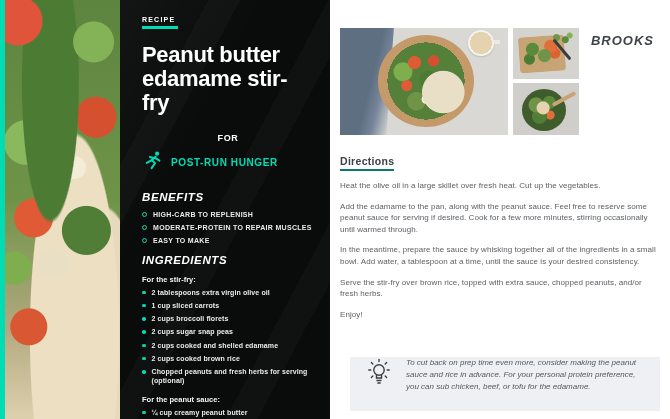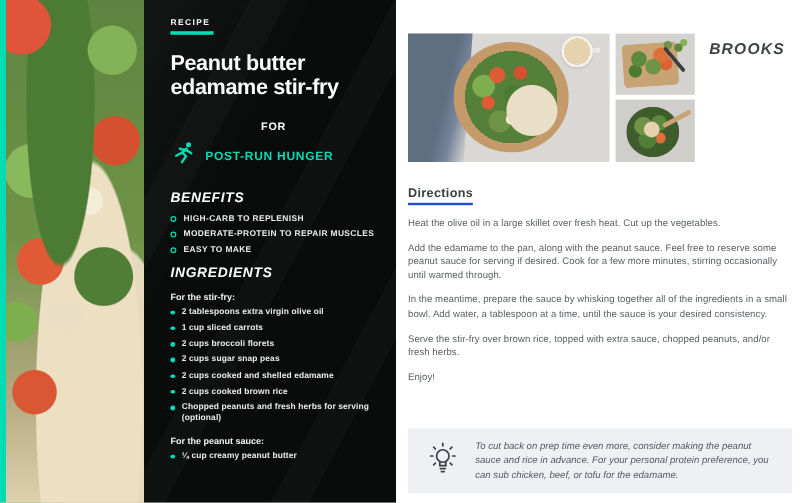--- a/index.html
+++ b/index.html
@@ -32,21 +32,21 @@
   
   .dark-panel { position: relative; width: 210px; height: 419px; flex: none; color: #fff;
     background:
       linear-gradient(118deg, rgba(255,255,255,0.04) 0%, transparent 34%),
       repeating-linear-gradient(118deg, transparent 0 78px, rgba(255,255,255,0.025) 78px 106px),
       #0a0c0c;
     padding: 16px 16px 0 22px; overflow: hidden;
   }
   .recipe-tag { font-size: 7px; font-weight: bold; letter-spacing: 1.2px; color: #fff; }
   .recipe-tag-underline { width: 36px; height: 3px; background: #00dcb4; margin-top: 3px; }
-  .recipe-title { margin-top: 14px; font-size: 18px; line-height: 1.1; font-weight: bold; letter-spacing: -0.3px; width: 172px; }
+  .recipe-title { margin-top: 14px; font-size: 22px; line-height: 1.1; font-weight: bold; letter-spacing: -0.3px; width: 172px; }
   .for-label { margin-top: 17px; font-size: 9px; font-weight: bold; letter-spacing: 0.6px; text-align: center; }
   .for-row { display: flex; align-items: center; gap: 7px; margin-top: 7px; }
   .for-value { font-size: 10px; font-weight: bold; letter-spacing: 0.6px; color: #00dcb4; }
   .section-title { font-size: 11.5px; font-weight: bold; letter-spacing: 0.6px; font-style: italic; }
   .benefits-title { margin-top: 15px; }
   .benefit-list { list-style: none; margin-top: 8px; }
   .benefit-item { display: flex; align-items: center; gap: 6px; font-size: 7px; font-weight: bold; letter-spacing: 0.3px; color: #e9ecec; margin-bottom: 6px; }
   .ring { width: 5px; height: 5px; border: 1.5px solid #00dcb4; border-radius: 50%; flex: none; }
   .ingredients-title { margin-top: 10px; }
   .sub-label { font-size: 7.5px; font-weight: bold; margin-top: 9px; color: #f2f4f4; }
@@ -94,24 +94,24 @@
       radial-gradient(circle at 62% 32%, #5b8a3d 0 6px, transparent 7px),
       radial-gradient(circle at 40% 65%, #527e36 0 7px, transparent 8px),
       radial-gradient(circle at 64% 62%, #e0703a 0 4px, transparent 5px),
       radial-gradient(circle at 50% 50%, #3e5c2c 0 72%, #26282a 72% 100%); }
   .spoon { position: absolute; right: 2px; top: 14px; width: 26px; height: 4px; background: #c8a474; transform: rotate(-28deg); border-radius: 2px; }
 
   .brand { position: absolute; right: 16px; top: 30px; display: flex; align-items: flex-end; gap: 12px; }
   .brand-text { font-size: 13px; font-weight: bold; font-style: italic; letter-spacing: 1px; color: #3f4347; }
 
   .directions { margin-top: 16px; padding-left: 0; }
-  .directions-title { display: inline-block; font-size: 10.5px; font-weight: bold; color: #3a4045; letter-spacing: 0.3px; border-bottom: 2px solid #1d4ed8; padding-bottom: 2px; }
+  .directions-title { display: inline-block; font-size: 10.5px; font-weight: bold; color: #3a4045; letter-spacing: 0.3px; border-bottom: 2px solid #0f766e; padding-bottom: 2px; }
   .para { font-size: 8px; line-height: 1.45; color: #5c6166; margin-top: 9px; max-width: 322px; letter-spacing: 0.05px; }
 
-  .tip-box { position: absolute; left: 10px; right: 10px; bottom: 8px; height: 54px; background: #eef0f3; display: flex; align-items: center; gap: 14px; padding: 0 14px 0 16px; }
+  .tip-box { position: absolute; left: 20px; right: 10px; bottom: 8px; height: 54px; background: #eef0f3; display: flex; align-items: flex-start; gap: 14px; padding: 0 14px 0 16px; }
   .tip-text { font-size: 8px; font-style: italic; line-height: 1.5; color: #55595e; max-width: 268px; }
 </style>
 </head>
 <body>
 
 <div class="page">
 
   <div class="photo-strip">
     <div class="accent-bar"></div>
   </div>

